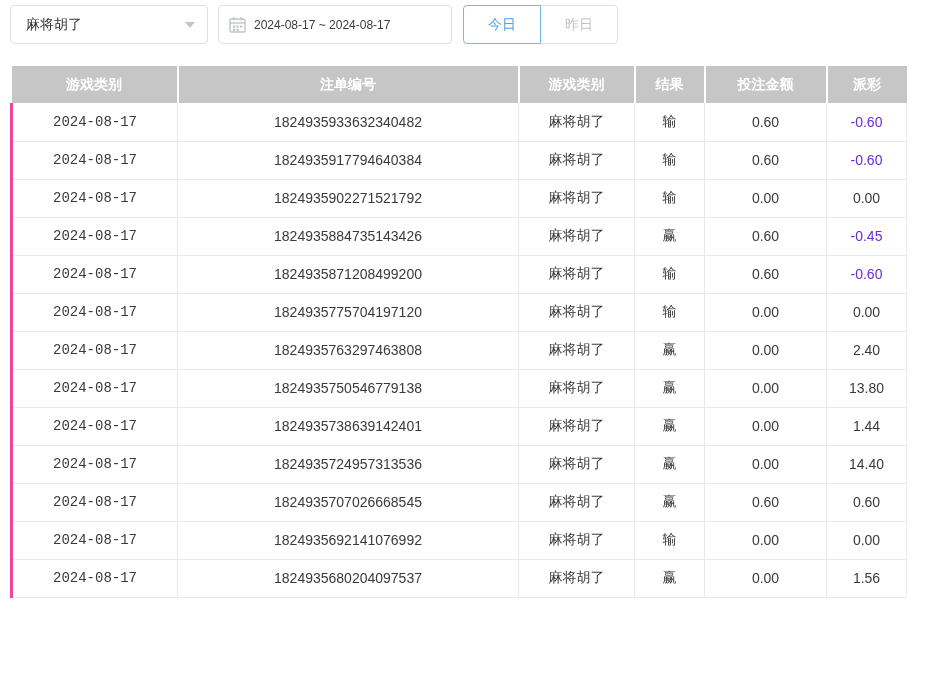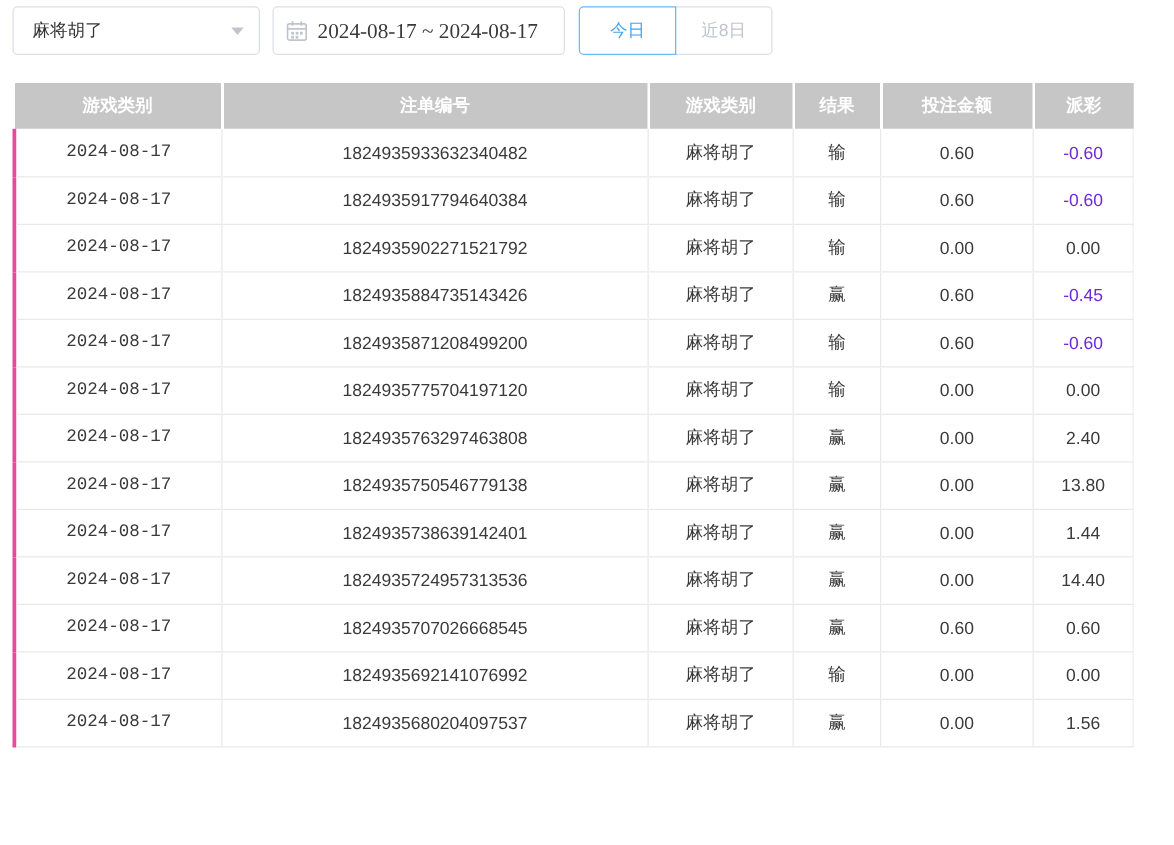--- a/index.html
+++ b/index.html
@@ -18,21 +18,21 @@
   .caret {
     width: 0; height: 0; border-left: 5px solid transparent; border-right: 5px solid transparent;
     border-top: 6px solid #c0c4cc;
   }
   .date-box {
     width: 234px; height: 39px; border: 1px solid #dcdfe6; border-radius: 4px;
     display: flex; align-items: center; margin-left: 10px; padding: 0 10px;
     cursor: pointer; background: #fff;
   }
   .date-box .cal { margin-right: 8px; flex: 0 0 auto; display: flex; }
-  .date-box .value { font-size: 17px; color: #3a3a3a; white-space: nowrap; font-family: Liberation Serif, serif; }
+  .date-box .value { font-size: 12px; color: #3a3a3a; white-space: nowrap; }
 
   .btn-group { display: inline-flex; margin-left: 11px; }
   .btn-group .seg {
     height: 39px; min-width: 78px; padding: 0 18px; background: #fff;
     border: 1px solid #dcdfe6; color: #c0c4cc; font-size: 14px; cursor: pointer;
     margin-left: -1px; position: relative;
   }
   .btn-group .seg:first-child { border-radius: 4px 0 0 4px; margin-left: 0; }
   .btn-group .seg:last-child { border-radius: 0 4px 4px 0; }
   .btn-group .seg.active { color: #47a4ea; border-color: #6fbbf0; z-index: 2; }
@@ -96,21 +96,21 @@
           <rect x="11" y="9.5" width="2.2" height="2.2" fill="#c0c4cc"></rect>
           <rect x="4" y="12.7" width="2.2" height="2.2" fill="#c0c4cc"></rect>
           <rect x="7.5" y="12.7" width="2.2" height="2.2" fill="#c0c4cc"></rect>
         </svg>
       </span>
       <span class="value">2024-08-17 ~ 2024-08-17</span>
     </div>
 
     <div class="btn-group">
       <button class="seg active">今日</button>
-      <button class="seg">近8日</button>
+      <button class="seg">昨日</button>
     </div>
 
   </div>
 
 
   <table class="bets-table">
     <colgroup>
         <col style="width:166px">
         <col style="width:341px">
         <col style="width:116px">

